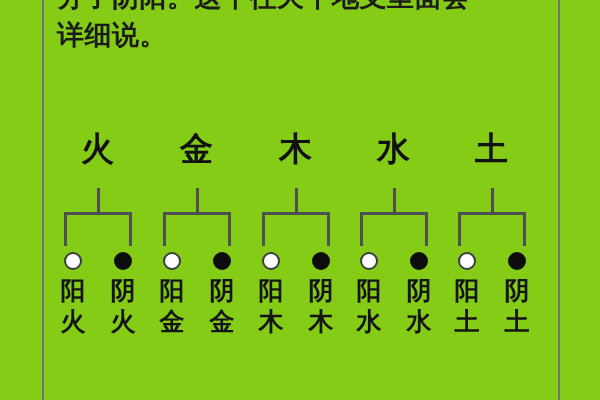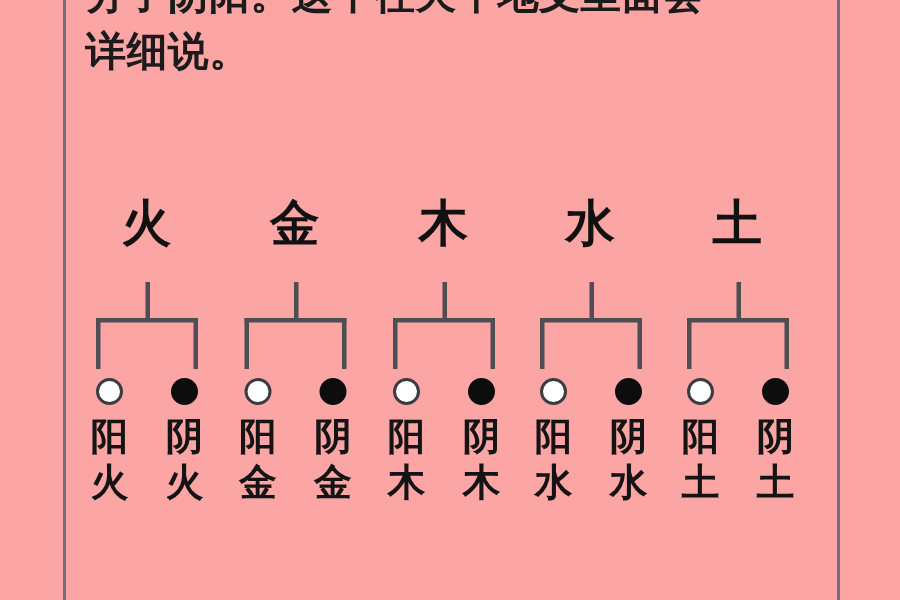--- a/index.html
+++ b/index.html
@@ -11,21 +11,21 @@
     height: 400px;
     background: #ffffff;
     font-family: "DejaVu Sans", "Liberation Sans", sans-serif;
     overflow: hidden;
   }
 
   #page {
     position: relative;
     width: 600px;
     height: 400px;
-    background: #fca5a5;
+    background: #84cc16;
     box-sizing: border-box;
     padding-left: 45px;
   }
 
   
   .rule {
     position: absolute;
     top: 0;
     width: 2px;
     height: 400px;

